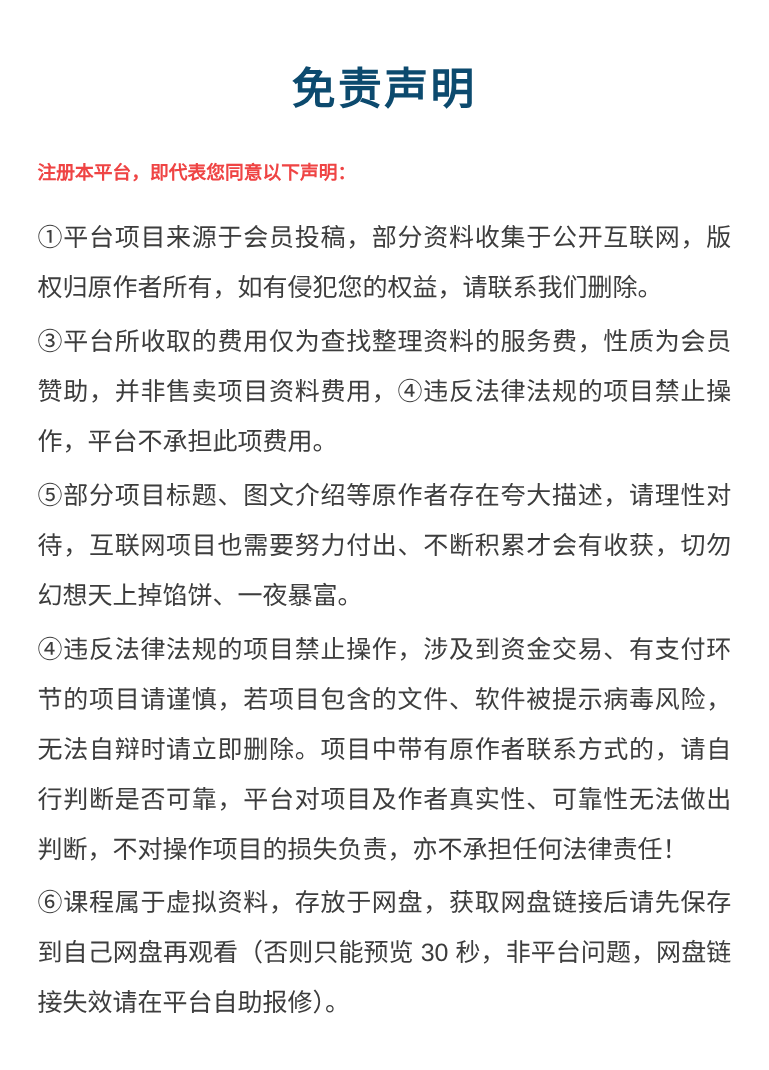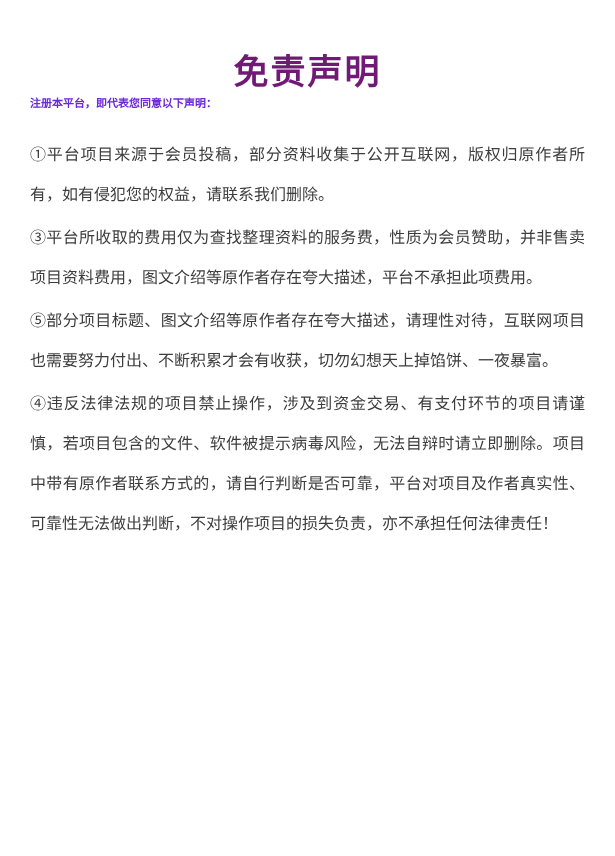--- a/index.html
+++ b/index.html
@@ -16,50 +16,52 @@
   .doc {
     box-sizing: border-box;
     width: 615px;
     height: 856px;
     padding: 52px 30px 0 30px;
     background: #ffffff;
   }
   .title {
     margin: 0;
     text-align: center;
-    color: #701a75;
+    color: #0c4a6e;
     font-size: 35px;
     line-height: 40px;
     font-weight: bold;
     letter-spacing: 2px;
   }
   .intro {
-    color: #6d28d9;
-    font-size: 11px;
+    margin-top: 36px;
+    color: #ef4444;
+    font-size: 15px;
     line-height: 22px;
     font-weight: bold;
   }
   .body-text {
     margin-top: 21px;
   }
   .para {
     margin: 0 0 3px 0;
     color: #3D3D3D;
-    font-size: 16px;
+    font-size: 20px;
     line-height: 40px;
     text-align: justify;
   }
 </style>
 </head>
 <body>
 
 <div class="doc">
   <h1 class="title">免责声明</h1>
 
   <div class="intro">注册本平台，即代表您同意以下声明：</div>
 
   <div class="body-text">
     <p class="para">①平台项目来源于会员投稿，部分资料收集于公开互联网，版权归原作者所有，如有侵犯您的权益，请联系我们删除。</p>
-    <p class="para">③平台所收取的费用仅为查找整理资料的服务费，性质为会员赞助，并非售卖项目资料费用，图文介绍等原作者存在夸大描述，平台不承担此项费用。</p>
+    <p class="para">③平台所收取的费用仅为查找整理资料的服务费，性质为会员赞助，并非售卖项目资料费用，④违反法律法规的项目禁止操作，平台不承担此项费用。</p>
     <p class="para">⑤部分项目标题、图文介绍等原作者存在夸大描述，请理性对待，互联网项目也需要努力付出、不断积累才会有收获，切勿幻想天上掉馅饼、一夜暴富。</p>
     <p class="para">④违反法律法规的项目禁止操作，涉及到资金交易、有支付环节的项目请谨慎，若项目包含的文件、软件被提示病毒风险，无法自辩时请立即删除。项目中带有原作者联系方式的，请自行判断是否可靠，平台对项目及作者真实性、可靠性无法做出判断，不对操作项目的损失负责，亦不承担任何法律责任！</p>
+    <p class="para">⑥课程属于虚拟资料，存放于网盘，获取网盘链接后请先保存到自己网盘再观看（否则只能预览 30 秒，非平台问题，网盘链接失效请在平台自助报修）。</p>
   </div>
 </div>
 
 </body></html>

